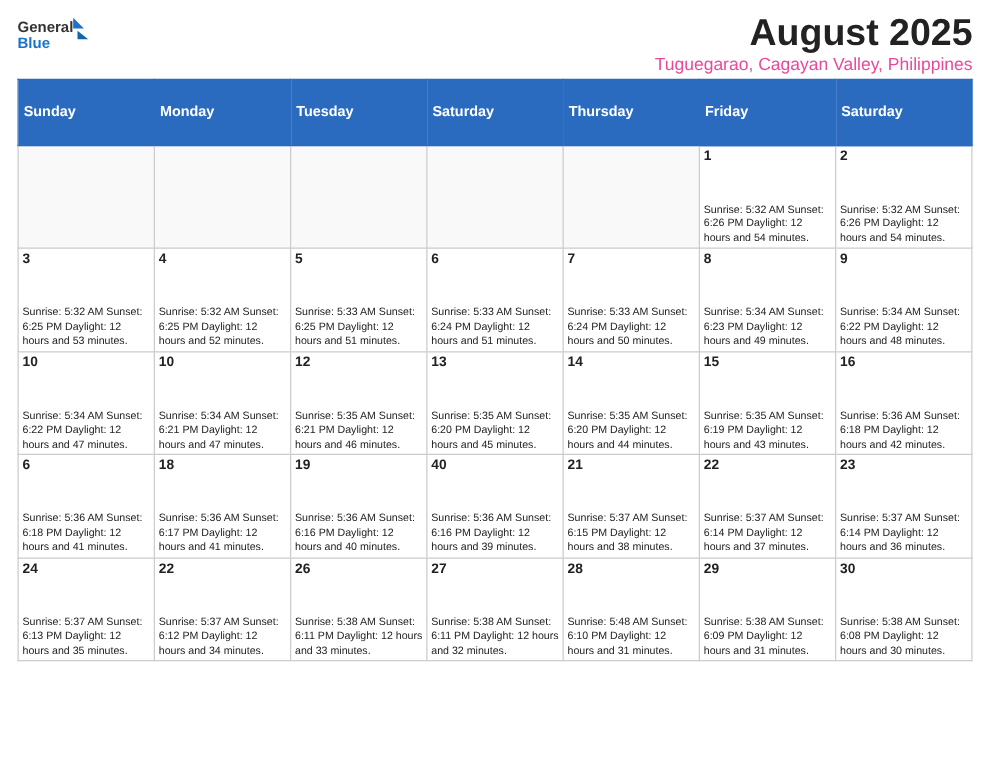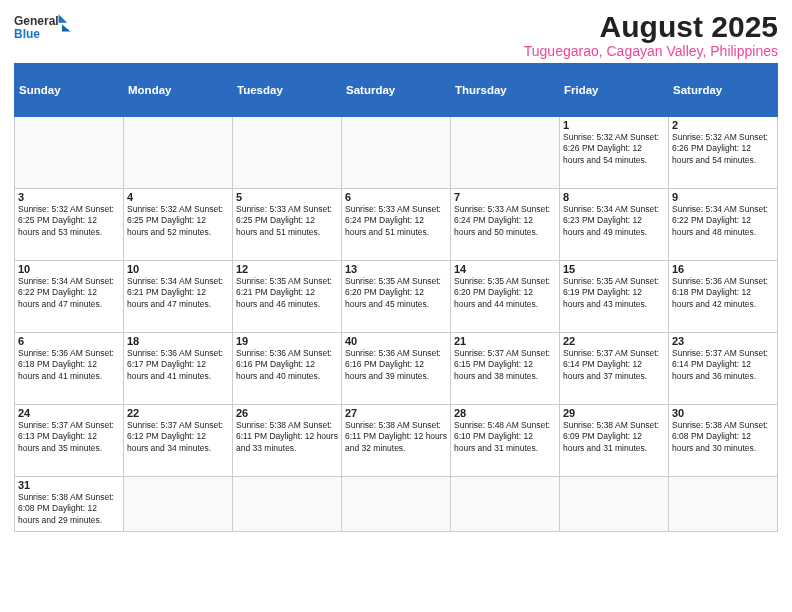--- a/index.html
+++ b/index.html
@@ -72,20 +72,21 @@
     .day-num {
       font-size: 11px;
       font-weight: bold;
       display: block;
       margin-bottom: 1px;
     }
     .day-info {
       font-size: 8.5px;
       color: #222;
       line-height: 1.35;
+      margin-top: 31px;
     }
     .empty-cell {
       background: #f9f9f9;
     }
     .week-row td {
       height: 72px;
     }
     .last-row td {
       height: 55px;
     }
@@ -343,30 +344,15 @@
 and 31 minutes.</div>
           </td>
           <td>
             <span class="day-num">30</span>
             <div class="day-info">Sunrise: 5:38 AM
 Sunset: 6:08 PM
 Daylight: 12 hours
 and 30 minutes.</div>
           </td>
         </tr>
-        <tr class="last-row">
-          <td>
-            <span class="day-num">31</span>
-            <div class="day-info">Sunrise: 5:38 AM
-Sunset: 6:08 PM
-Daylight: 12 hours
-and 29 minutes.</div>
-          </td>
-          <td class="empty-cell"></td>
-          <td class="empty-cell"></td>
-          <td class="empty-cell"></td>
-          <td class="empty-cell"></td>
-          <td class="empty-cell"></td>
-          <td class="empty-cell"></td>
-        </tr>
       </tbody>
   </table>
 </div>
 
 </body></html>

